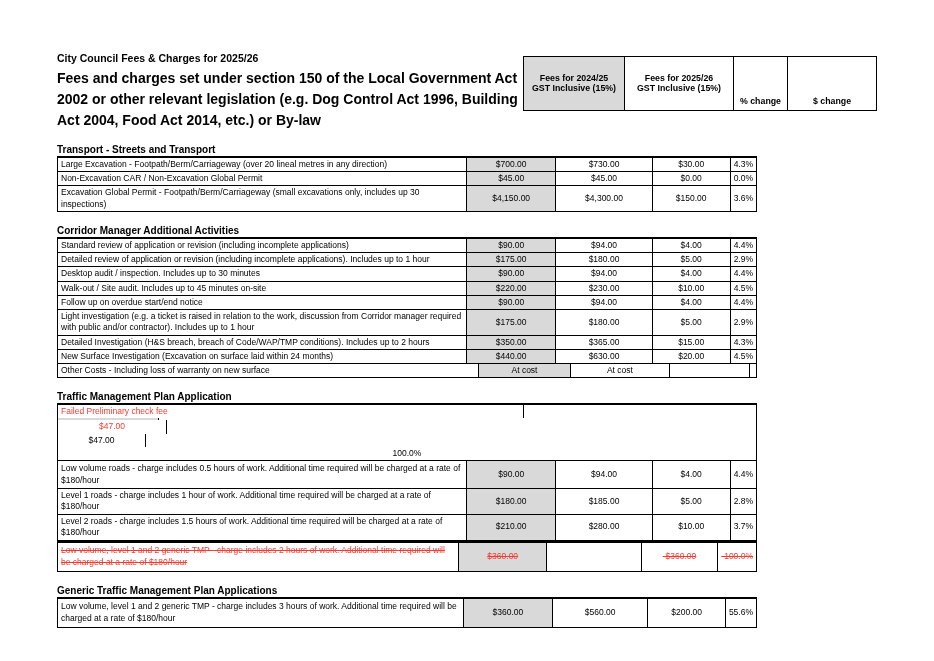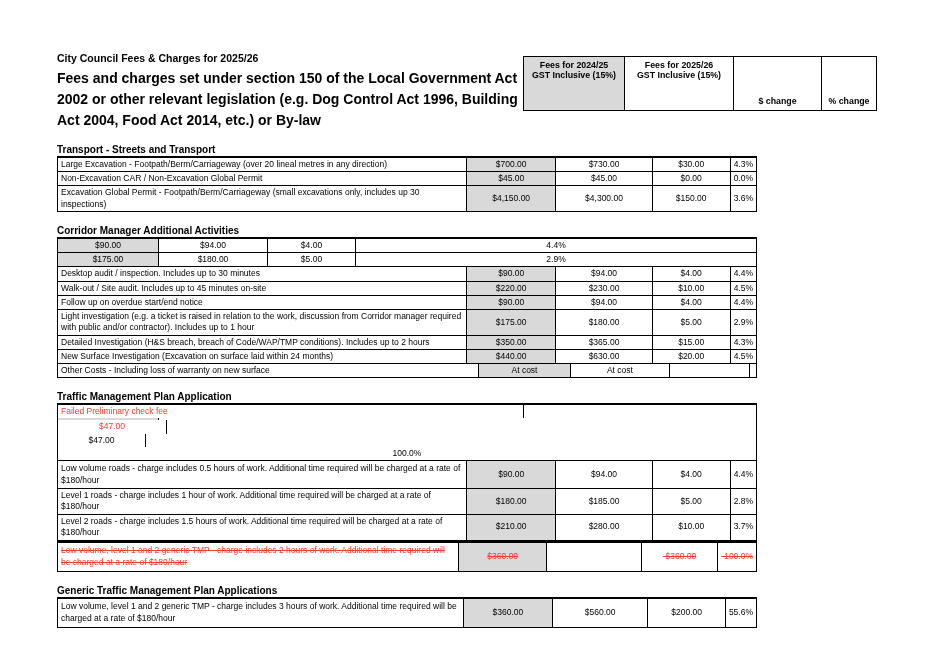--- a/index.html
+++ b/index.html
@@ -11,21 +11,21 @@
   }
   .page { position: absolute; left: 57px; top: 52px; width: 820px; }
 
   
   .header-row { display: flex; justify-content: space-between; align-items: flex-start; }
   .header-text { width: 462px; }
   .doc-title { font-size: 10.5px; font-weight: bold; margin-bottom: 3px; line-height: 1.2; }
   .doc-subtitle { font-size: 14px; font-weight: bold; line-height: 1.5; }
 
   .header-cols { display: flex; width: 354px; border: 1.5px solid #000; height: 55px; margin-top: 4px; background:#fff; }
-  .hc { display: flex; flex-direction: column; justify-content: flex-start; align-items: center;
+  .hc { display: flex; flex-direction: column; justify-content: center; align-items: center;
         padding: 3px 2px 4px 2px; font-size: 8.8px; font-weight: bold; text-align: center;
         border-right: 1px solid #000; }
   .hc:last-child { border-right: none; }
   .hc.bottom-only { justify-content: flex-end; }
   .hc-f24 { width: 101px; }
   .hc-f25 { width: 109px; }
   .hc-dch { width: 88px; }
   .hc-pch { flex: 1; }
 
   
@@ -60,25 +60,25 @@
     </div>
     <div class="header-cols">
       <div class="hc hc-f24 shaded">
         <span>Fees for 2024/25</span>
         <span>GST Inclusive (15%)</span>
       </div>
       <div class="hc hc-f25">
         <span>Fees for 2025/26</span>
         <span>GST Inclusive (15%)</span>
       </div>
+      <div class="hc hc-pch bottom-only">
+        <span>% change</span>
+      </div>
       <div class="hc hc-dch bottom-only">
         <span>$ change</span>
-      </div>
-      <div class="hc hc-pch bottom-only">
-        <span>% change</span>
       </div>
     </div>
   </div>
 
   <div id="sections">
       <div class="section">
         <div class="section-heading">Transport - Streets and Transport</div>
         <div class="fee-table">
           <div class="fee-row">
             <div class="cell c-desc">
@@ -130,34 +130,40 @@
             <div class="cell c-val c-pch">
               <span>3.6%</span>
             </div>
           </div>
         </div>
       </div>
       <div class="section">
         <div class="section-heading">Corridor Manager Additional Activities</div>
         <div class="fee-table">
           <div class="fee-row">
+            <div class="cell c-desc">
+              <span>Standard review of application or revision (including incomplete applications)</span>
+            </div>
             <div class="cell c-val c-f24 shaded">
               <span>$90.00</span>
             </div>
             <div class="cell c-val c-f25">
               <span>$94.00</span>
             </div>
             <div class="cell c-val c-dch">
               <span>$4.00</span>
             </div>
             <div class="cell c-val c-pch">
               <span>4.4%</span>
             </div>
           </div>
           <div class="fee-row">
+            <div class="cell c-desc">
+              <span>Detailed review of application or revision (including incomplete applications). Includes up to 1 hour</span>
+            </div>
             <div class="cell c-val c-f24 shaded">
               <span>$175.00</span>
             </div>
             <div class="cell c-val c-f25">
               <span>$180.00</span>
             </div>
             <div class="cell c-val c-dch">
               <span>$5.00</span>
             </div>
             <div class="cell c-val c-pch">

